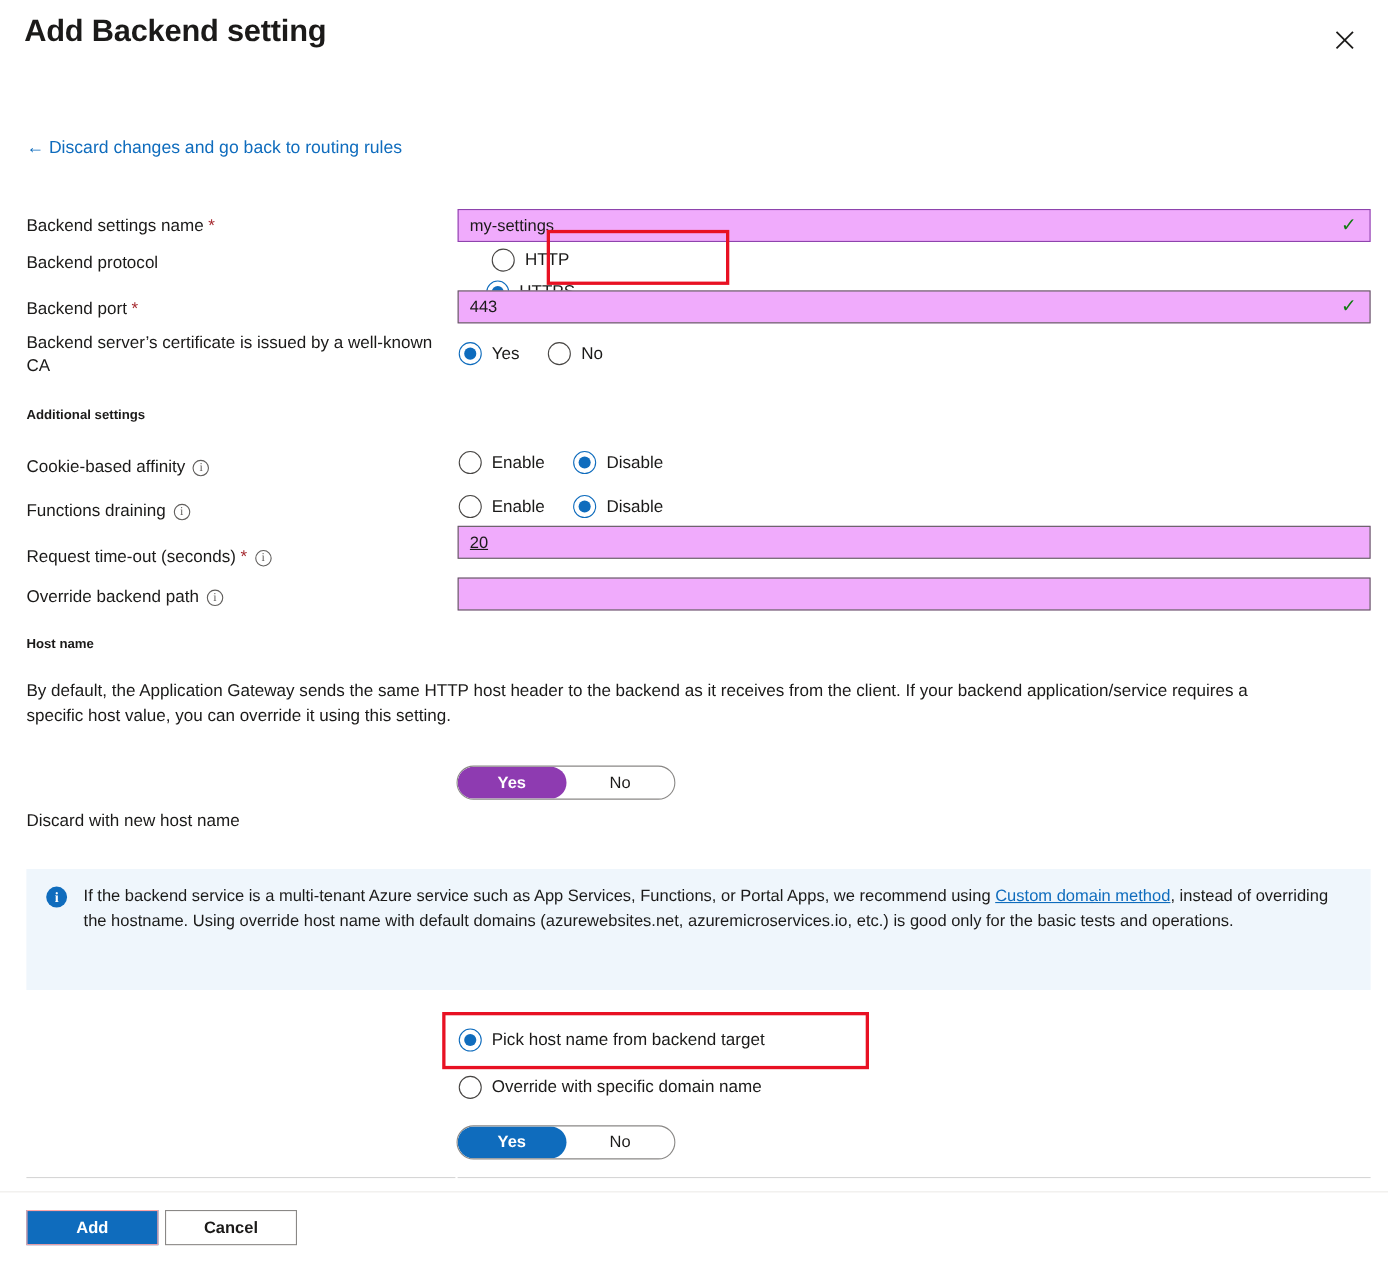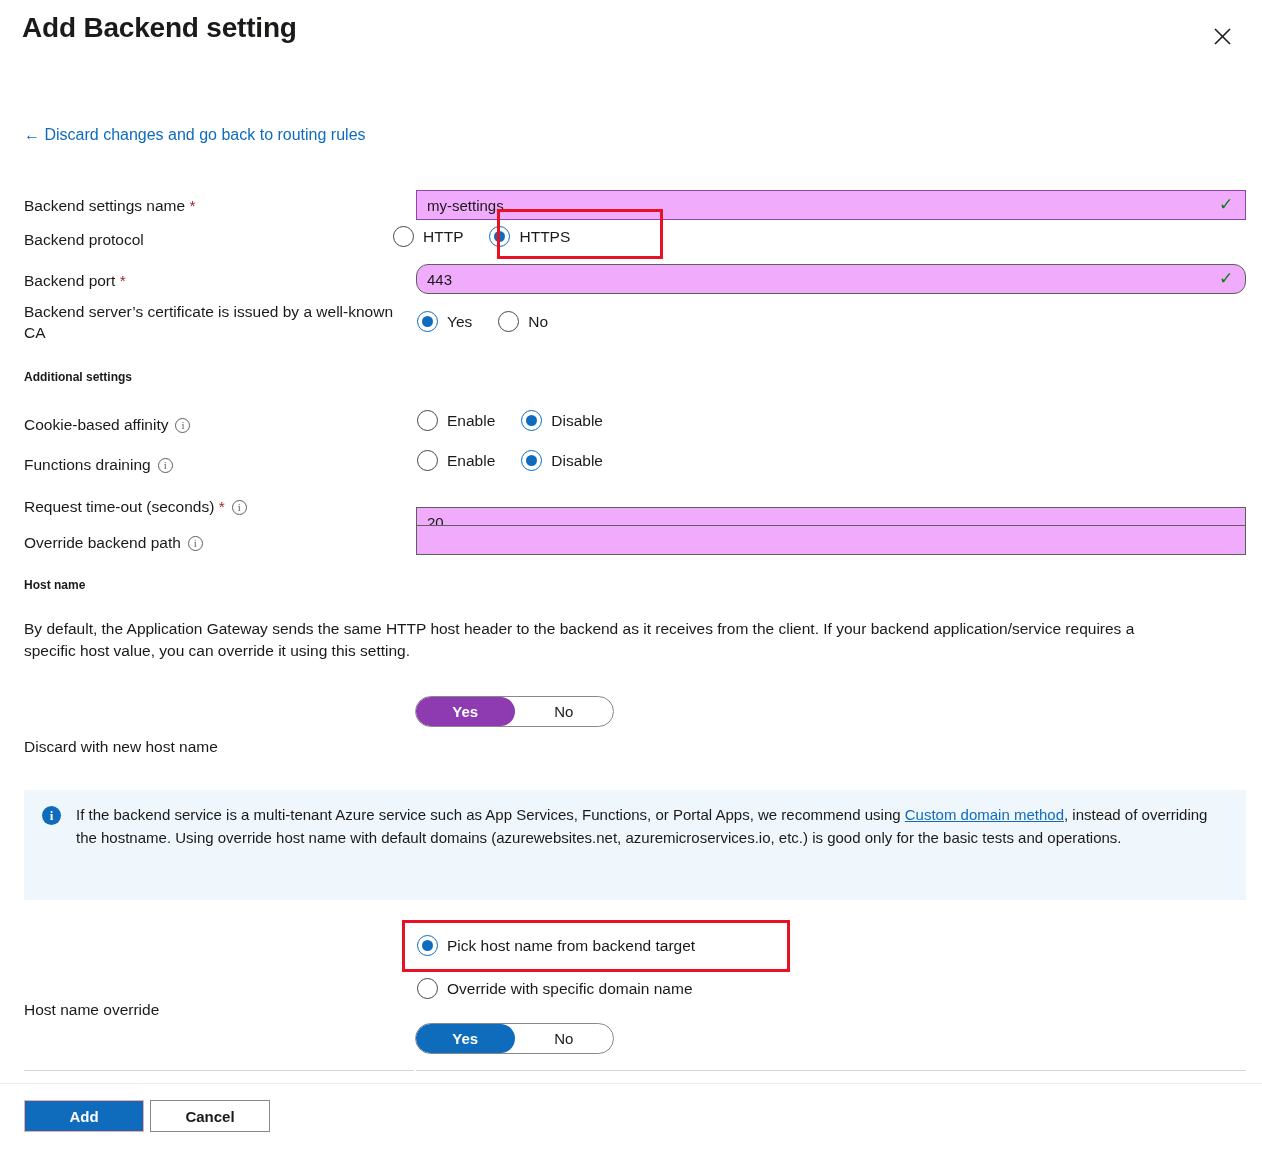--- a/index.html
+++ b/index.html
@@ -252,36 +252,36 @@
 
   <a class="back-link">← Discard changes and go back to routing rules</a>
 
   <div class="label" style="left:24px; top:196px; width:390px;">
     <span>Backend settings name</span><span class="req"> *</span>
   </div>
   <input class="textbox focused" style="left: 416px; top: 190px; width: 830px;" value="my-settings">
   <span class="check" style="left:1219px; top:194px;">✓</span>
 
   <div class="label" style="left:24px; top:230px; width:390px;">Backend protocol</div>
-  <div class="radio-group" style="left:393px; top:226px;">
+  <div class="radio-group" style="left:442px; top:226px;flex-direction:column;">
     <span class="radio">
       <span class="dot"></span>
       <span>HTTP</span>
     </span>
     <span class="radio">
       <span class="dot on"></span>
       <span>HTTPS</span>
     </span>
   </div>
   <div class="hl" style="left:497px; top:209px; width:166px; height:50px;"></div>
 
   <div class="label" style="left:24px; top:271px; width:390px;">
     <span>Backend port</span><span class="req"> *</span>
   </div>
-  <input class="textbox" style="left: 416px; top: 264px; width: 830px; border-radius: 12px;" value="443">
+  <input class="textbox" style="left: 416px; top: 264px; width: 830px;" value="443">
   <span class="check" style="left:1219px; top:268px;">✓</span>
 
   <div class="label" style="left:24px; top:302px; width:390px;">Backend server’s certificate is issued by a well-known CA</div>
   <div class="radio-group" style="left:417px; top:311px;">
     <span class="radio">
       <span class="dot on"></span>
       <span>Yes</span>
     </span>
     <span class="radio">
       <span class="dot"></span>
@@ -315,21 +315,21 @@
     </span>
     <span class="radio">
       <span class="dot on"></span>
       <span>Disable</span>
     </span>
   </div>
 
   <div class="label" style="left:24px; top:497px; width:390px;">
     <span>Request time-out (seconds)</span><span class="req"> *</span><span class="info-i">i</span>
   </div>
-  <input class="textbox" style="left: 416px; top: 507px; width: 830px; text-decoration: underline;" value="20">
+  <input class="textbox" style="left: 416px; top: 478px; width: 830px; text-decoration: underline;" value="20">
 
   <div class="label" style="left:24px; top:533px; width:390px;">
     <span>Override backend path</span><span class="info-i">i</span>
   </div>
   <input class="textbox" style="left: 416px; top: 525px; width: 830px;" placeholder="">
 
   <div class="section-head" style="left:24px; top:578px;">Host name</div>
   <div class="para" style="left:24px; top:618px; width:1160px;">By default, the Application Gateway sends the same HTTP host header to the backend as it receives from the client. If your backend application/service requires a specific host value, you can override it using this setting.</div>
 
   <div class="toggle purple" style="left:415px; top:696px;">
@@ -351,21 +351,20 @@
   </div>
   <div class="hl" style="left:402px; top:920px; width:388px; height:52px;"></div>
 
   <div class="radio-group" style="left:417px; top:978px;">
     <span class="radio">
       <span class="dot"></span>
       <span>Override with specific domain name</span>
     </span>
   </div>
 
-  <div class="label" style="left:24px; top:1000px; width:390px;">Host name override</div>
   <div class="toggle blue" style="left:415px; top:1023px;">
     <span class="seg active">Yes</span>
     <span class="seg">No</span>
   </div>
 
   <div class="vsep" style="left:24px; top:1070px; width:390px; height:1px;"></div>
   <div class="vsep" style="left:416px; top:1070px; width:830px; height:1px;"></div>
 
   <div class="footer-sep"></div>
   <button class="btn btn-primary" style="left:24px; top:1100px; width:120px;">Add</button>

